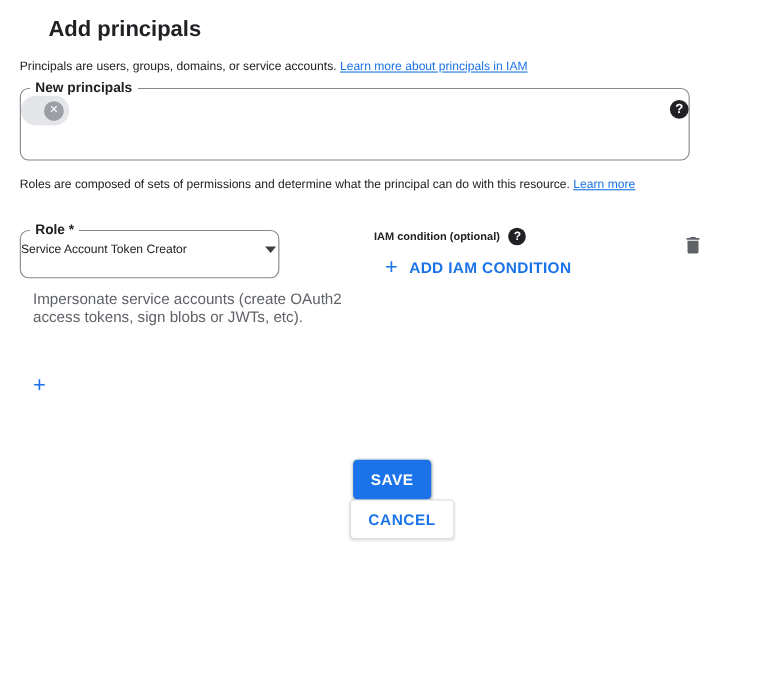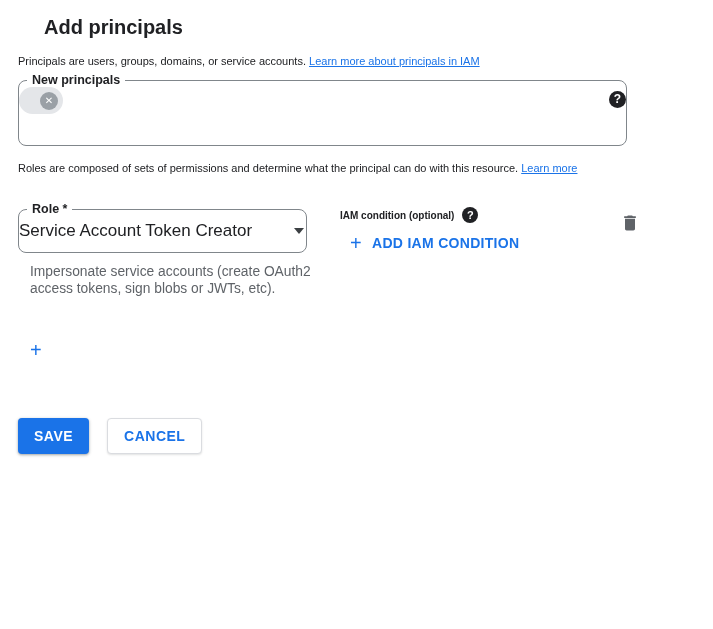--- a/index.html
+++ b/index.html
@@ -69,28 +69,28 @@
     background:#202124;color:#fff;
     font-size:12px;font-weight:700;line-height:17px;text-align:center;
     display:inline-block;cursor:pointer;flex:none;
   }
   .principals-content .help-circle{margin-top:4px;}
 
   
   .role-row{display:flex;margin-top:22px;align-items:flex-start;}
   .role-col{width:322px;flex:none;}
   .role-fieldset{
-    margin-left:4px;width:289px;height:50px;
+    margin-left:4px;width:236px;height:50px;
     padding:0 12px 0 12px;cursor:pointer;
   }
   .role-value-row{
     display:flex;align-items:center;justify-content:space-between;
     margin-top:5px;
   }
-  .role-value{font-size:17px;color:var(--text);white-space:nowrap;}
+  .role-value{font-size:11px;color:var(--text);white-space:nowrap;}
   .caret-down{
     width:0;height:0;
     border-left:5px solid transparent;
     border-right:5px solid transparent;
     border-top:6px solid #3c4043;
     margin-right:2px;
   }
   .role-helper{
     margin:10px 0 0 12px;width:282px;
     font-size:13.8px;line-height:17.3px;color:var(--text2);
@@ -112,21 +112,21 @@
     font-size:20px;font-weight:400;margin-right:10px;line-height:16px;
   }
   #add-iam-condition{margin-top:8px;margin-left:2px;}
   #add-another-role{margin-top:40px;margin-left:4px;}
 
   .trash-button{
     background:none;border:none;cursor:pointer;padding:2px;
     margin-left:auto;margin-right:53px;margin-top:8px;
   }
 
-  .footer{display:flex;margin-top:56px;align-items:center;}
+  .footer{display:flex;margin-top:56px;align-items:center;flex-direction:column;}
   .btn{
     height:36px;border-radius:4px;cursor:pointer;
     font-family:"Liberation Sans",sans-serif;
     font-size:14px;font-weight:700;letter-spacing:.5px;
     padding:0 16px;
   }
   .btn-primary{
     background:var(--accent);color:#fff;border:none;
     box-shadow:0 1px 2px rgba(60,64,67,.3),0 1px 3px 1px rgba(60,64,67,.15);
   }

